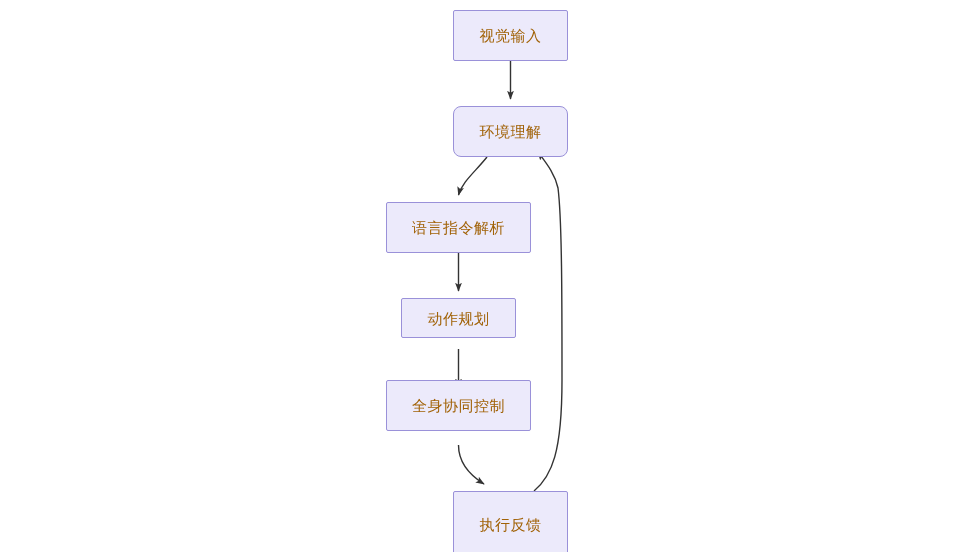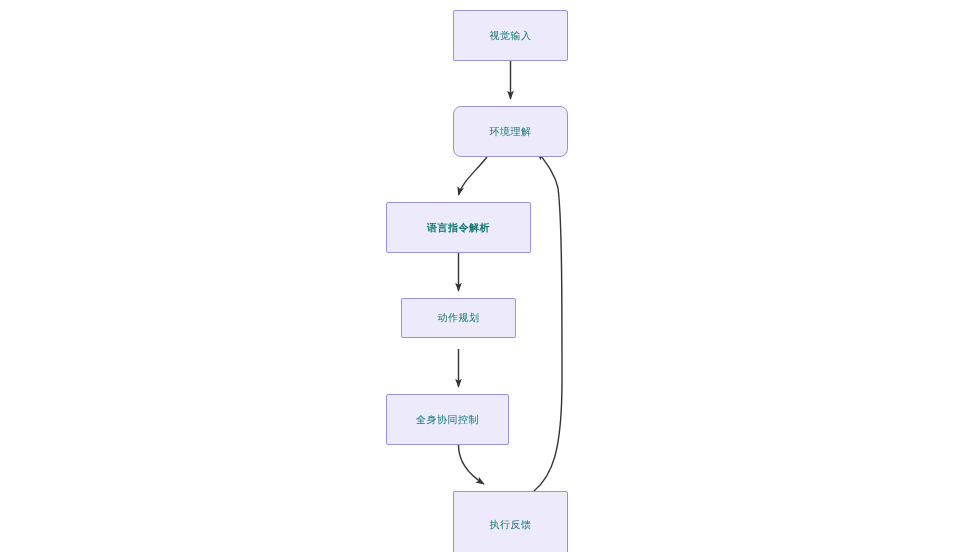--- a/index.html
+++ b/index.html
@@ -35,22 +35,22 @@
     display: flex;
     align-items: center;
     justify-content: center;
     color: #333333;
     font-size: 15px;
     line-height: 1;
     letter-spacing: 0.5px;
     white-space: nowrap;
   }
   .node-label {
-    color: #0f766e;
-    font-size: 10px;
+    color: #a16207;
+    font-size: 15px;
   }
 </style>
 </head>
 <body>
 
 <div id="diagram-canvas">
 
   <svg id="edge-layer" viewBox="0 0 960 552" width="960" height="552" xmlns="http://www.w3.org/2000/svg">
     <defs>
       <marker id="arrowhead" markerWidth="10" markerHeight="10" refX="8.2" refY="4" orient="auto" markerUnits="userSpaceOnUse">
@@ -72,29 +72,29 @@
   </svg>
 
   <div class="flow-node" style="left:453px; top:10px; width:115px; height:51px;">
     <span class="node-label">视觉输入</span>
   </div>
 
   <div class="flow-node" style="left:453px; top:106px; width:115px; height:51px;border-radius:8px;">
     <span class="node-label">环境理解</span>
   </div>
 
-  <div class="flow-node" style="left:386px; top:202px; width:145px; height:51px;font-weight:bold;">
+  <div class="flow-node" style="left:386px; top:202px; width:145px; height:51px;">
     <span class="node-label">语言指令解析</span>
   </div>
 
   <div class="flow-node" style="left:401px; top:298px; width:115px; height:40px;">
     <span class="node-label">动作规划</span>
   </div>
 
-  <div class="flow-node" style="left:386px; top:394px; width:123px; height:51px;">
+  <div class="flow-node" style="left:386px; top:380px; width:145px; height:51px;">
     <span class="node-label">全身协同控制</span>
   </div>
 
   <div class="flow-node" style="left:453px; top:491px; width:115px; height:67px;">
     <span class="node-label">执行反馈</span>
   </div>
 
 </div>
 
 </body></html>

